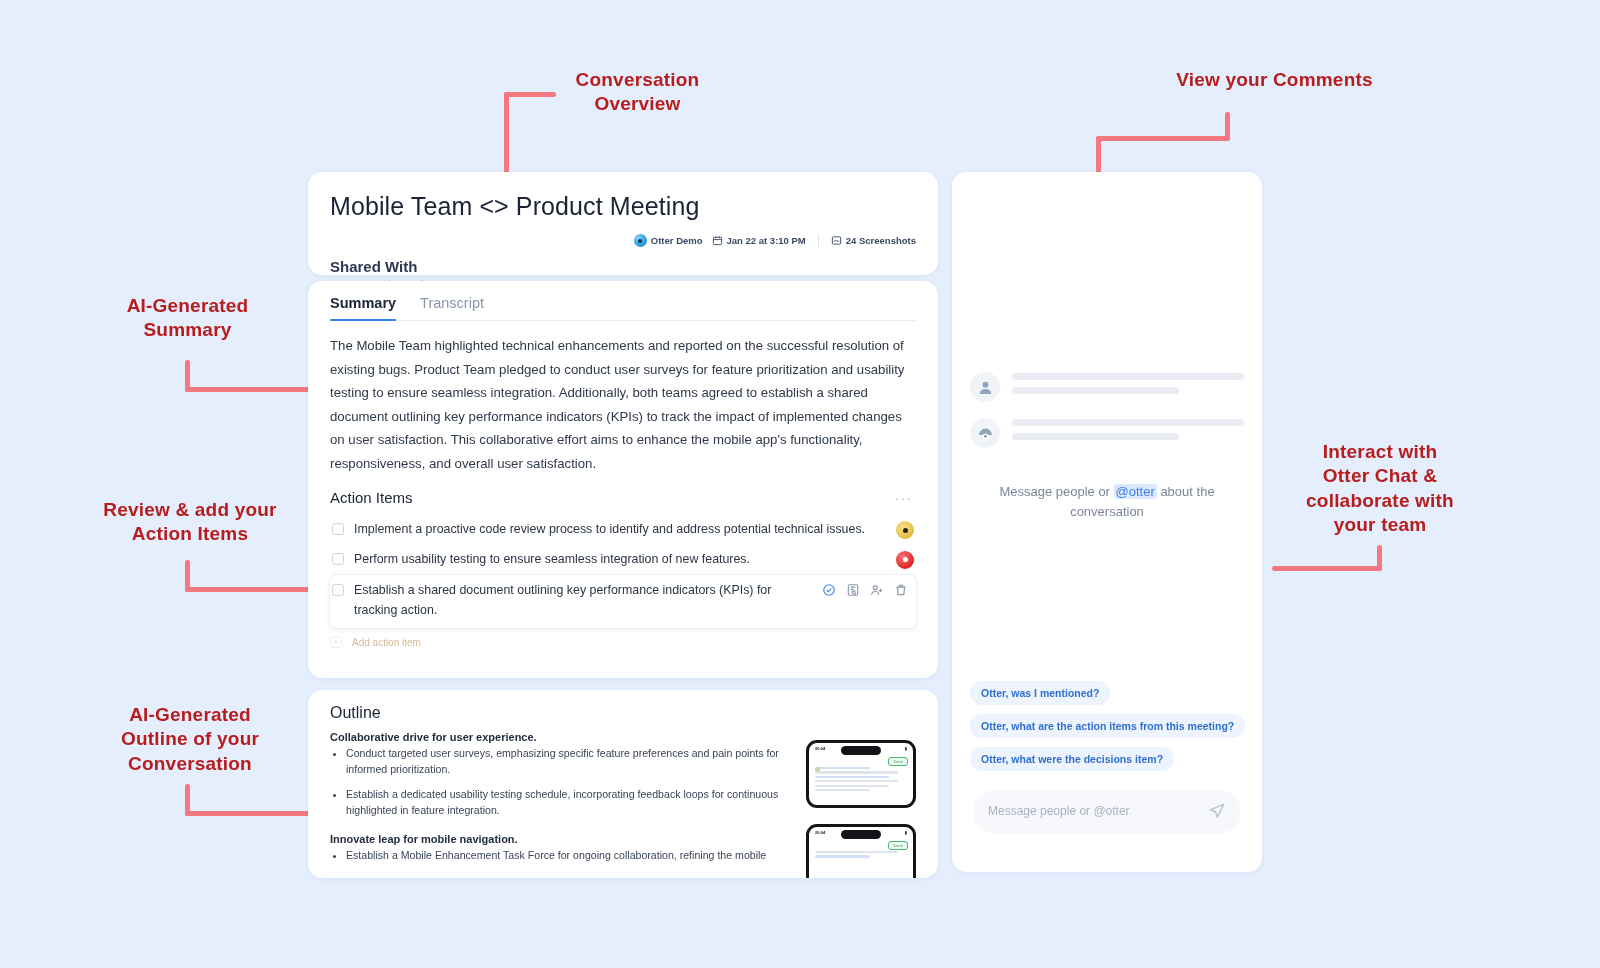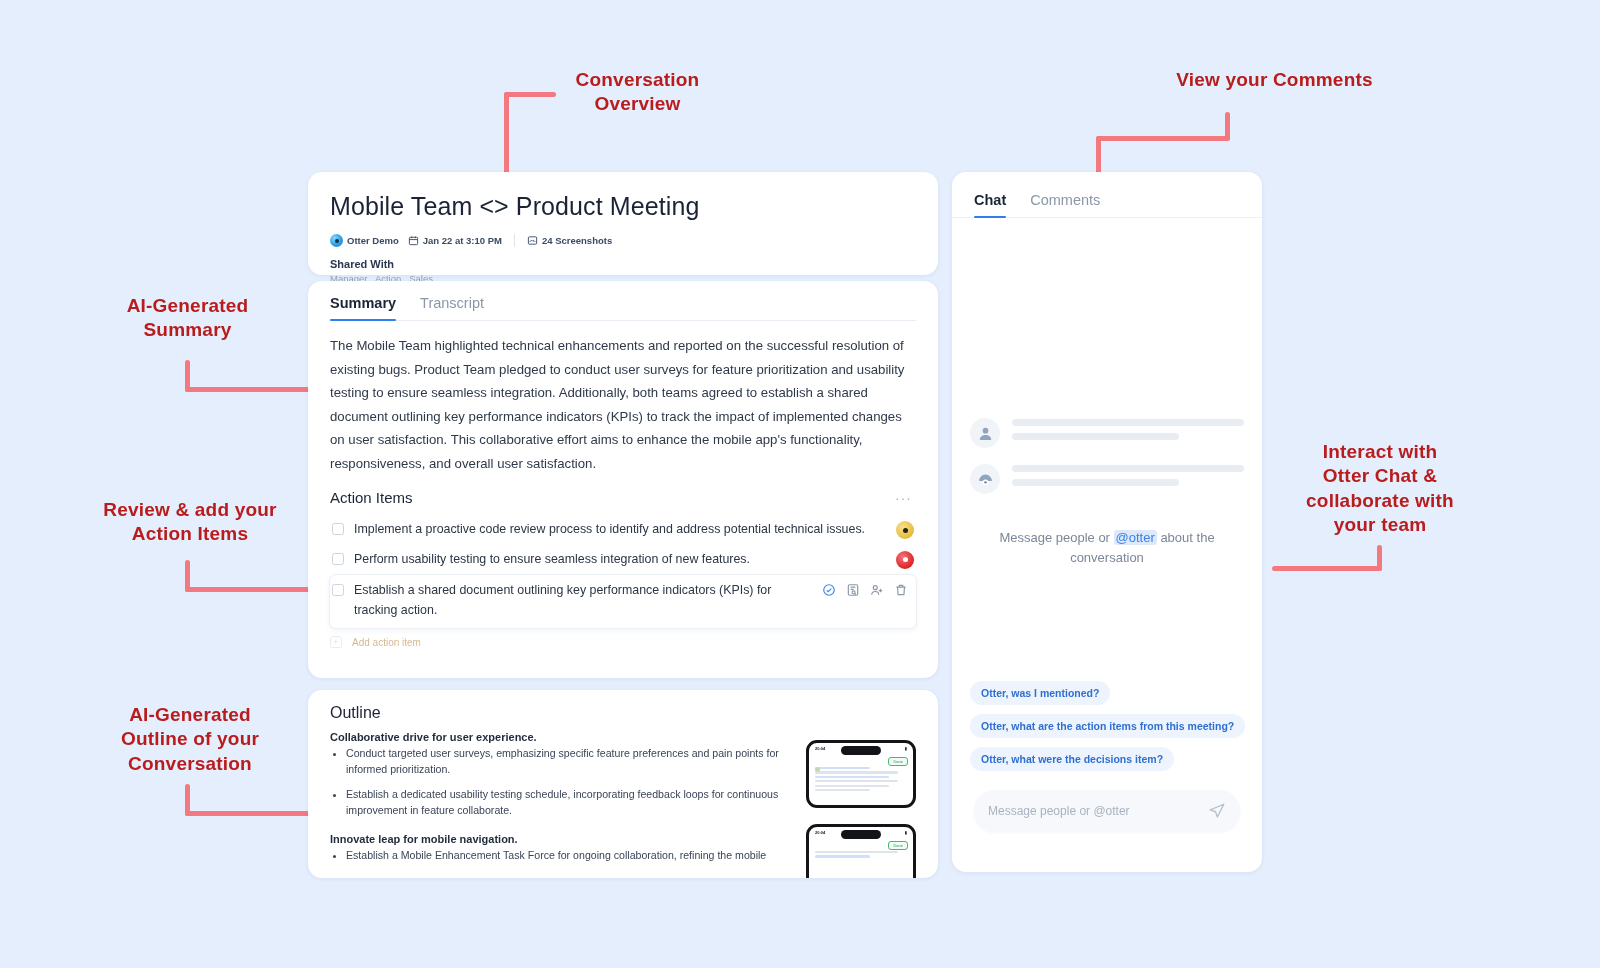--- a/index.html
+++ b/index.html
@@ -33,31 +33,31 @@
   .panel {
     position: absolute;
     background: #ffffff;
     border-radius: 14px;
     box-shadow: 0 1px 4px rgba(30,60,110,.07);
   }
 
   
   #header-card { left: 308px; top: 172px; width: 630px; height: 103px; padding: 20px 22px 0 22px; }
   .conv-title { font-size: 25px; font-weight: 400; color: #1b2436; letter-spacing: .1px; }
-  .meta-row { display: flex; align-items: center; gap: 9px; margin-top: 13px; font-size: 9.5px; color: #3a4a63; font-weight: bold; }
+  .meta-row { display: flex; align-items: center; gap: 9px; margin-top: 13px; font-size: 9.5px; color: #3a4a63; font-weight: bold; justify-content: flex-end; }
   .meta-item { display: flex; align-items: center; gap: 4px; white-space: nowrap; }
   .meta-sep { width: 1px; height: 13px; background: #dde3ed; margin: 0 3px; }
   .otter-dot {
     width: 13px; height: 13px; border-radius: 50%;
     background: radial-gradient(circle at 35% 32%, #8fd3f5 0%, #3aa9e8 45%, #1274c9 100%);
     display: inline-flex; align-items: center; justify-content: center;
   }
   .otter-dot::after { content: ""; width: 4px; height: 4px; border-radius: 50%; background: #12324e; }
   .mini-ico { width: 11px; height: 11px; flex: 0 0 11px; }
-  .shared-label { margin-top: 11px; font-size: 11px; font-weight: bold; color: #2c3850; }
+  .shared-label { margin-top: 11px; font-size: 15px; font-weight: bold; color: #2c3850; }
   .shared-names { margin-top: 3px; font-size: 9.5px; color: #93a0b4; }
 
   
   #summary-card { left: 308px; top: 281px; width: 630px; height: 397px; padding: 0 22px; }
   .tabs { display: flex; gap: 24px; padding-top: 14px; border-bottom: 1px solid #e8edf4; }
   .tab { font-size: 14.5px; padding-bottom: 9px; position: relative; cursor: pointer; color: #8b97a8; }
   .tab.active { color: #1b2436; font-weight: bold; }
   .tab.active::after {
     content: ""; position: absolute; left: 0; right: 0; bottom: -1px; height: 2.5px;
     background: #2d7ff0; border-radius: 2px;
@@ -284,21 +284,21 @@
 </div>
 
 <div class="panel" id="outline-card">
   <div class="outline-title">Outline</div>
 
   <div class="outline-flex">
     <div class="outline-left">
       <div class="outline-sub">Collaborative drive for user experience.</div>
       <ul class="outline-list">
         <li>Conduct targeted user surveys, emphasizing specific feature preferences and pain points for informed prioritization.</li>
-        <li>Establish a dedicated usability testing schedule, incorporating feedback loops for continuous improvement in feature collaborate.</li>
+        <li>Establish a dedicated usability testing schedule, incorporating feedback loops for continuous highlighted in feature integration.</li>
       </ul>
       <div class="outline-sub" style="margin-top:14px;">Innovate leap for mobile navigation.</div>
       <ul class="outline-list">
         <li>Establish a Mobile Enhancement Task Force for ongoing collaboration, refining the mobile</li>
       </ul>
     </div>
 
     <div style="padding-top:18px;">
       <div class="phone">
         <div class="notch"></div>
@@ -328,24 +328,20 @@
         <div class="body">
           <div class="ph-line w90"></div>
           <div class="ph-line hl w60"></div>
         </div>
       </div>
     </div>
   </div>
 </div>
 
 <div class="panel" id="chat-panel">
-  <div class="chat-tabs">
-    <div class="tab active">Chat</div>
-    <div class="tab">Comments</div>
-  </div>
 
   <div class="chat-body">
     <div class="skeleton-group">
       <div class="sk-row">
         <span class="sk-avatar">
           <svg width="17" height="17" viewBox="0 0 24 24" fill="#8fa4bd">
               <circle cx="12" cy="8" r="4"></circle>
               <path d="M4 21c0-4.4 3.6-7 8-7s8 2.6 8 7z"></path>
             </svg>
         </span>

